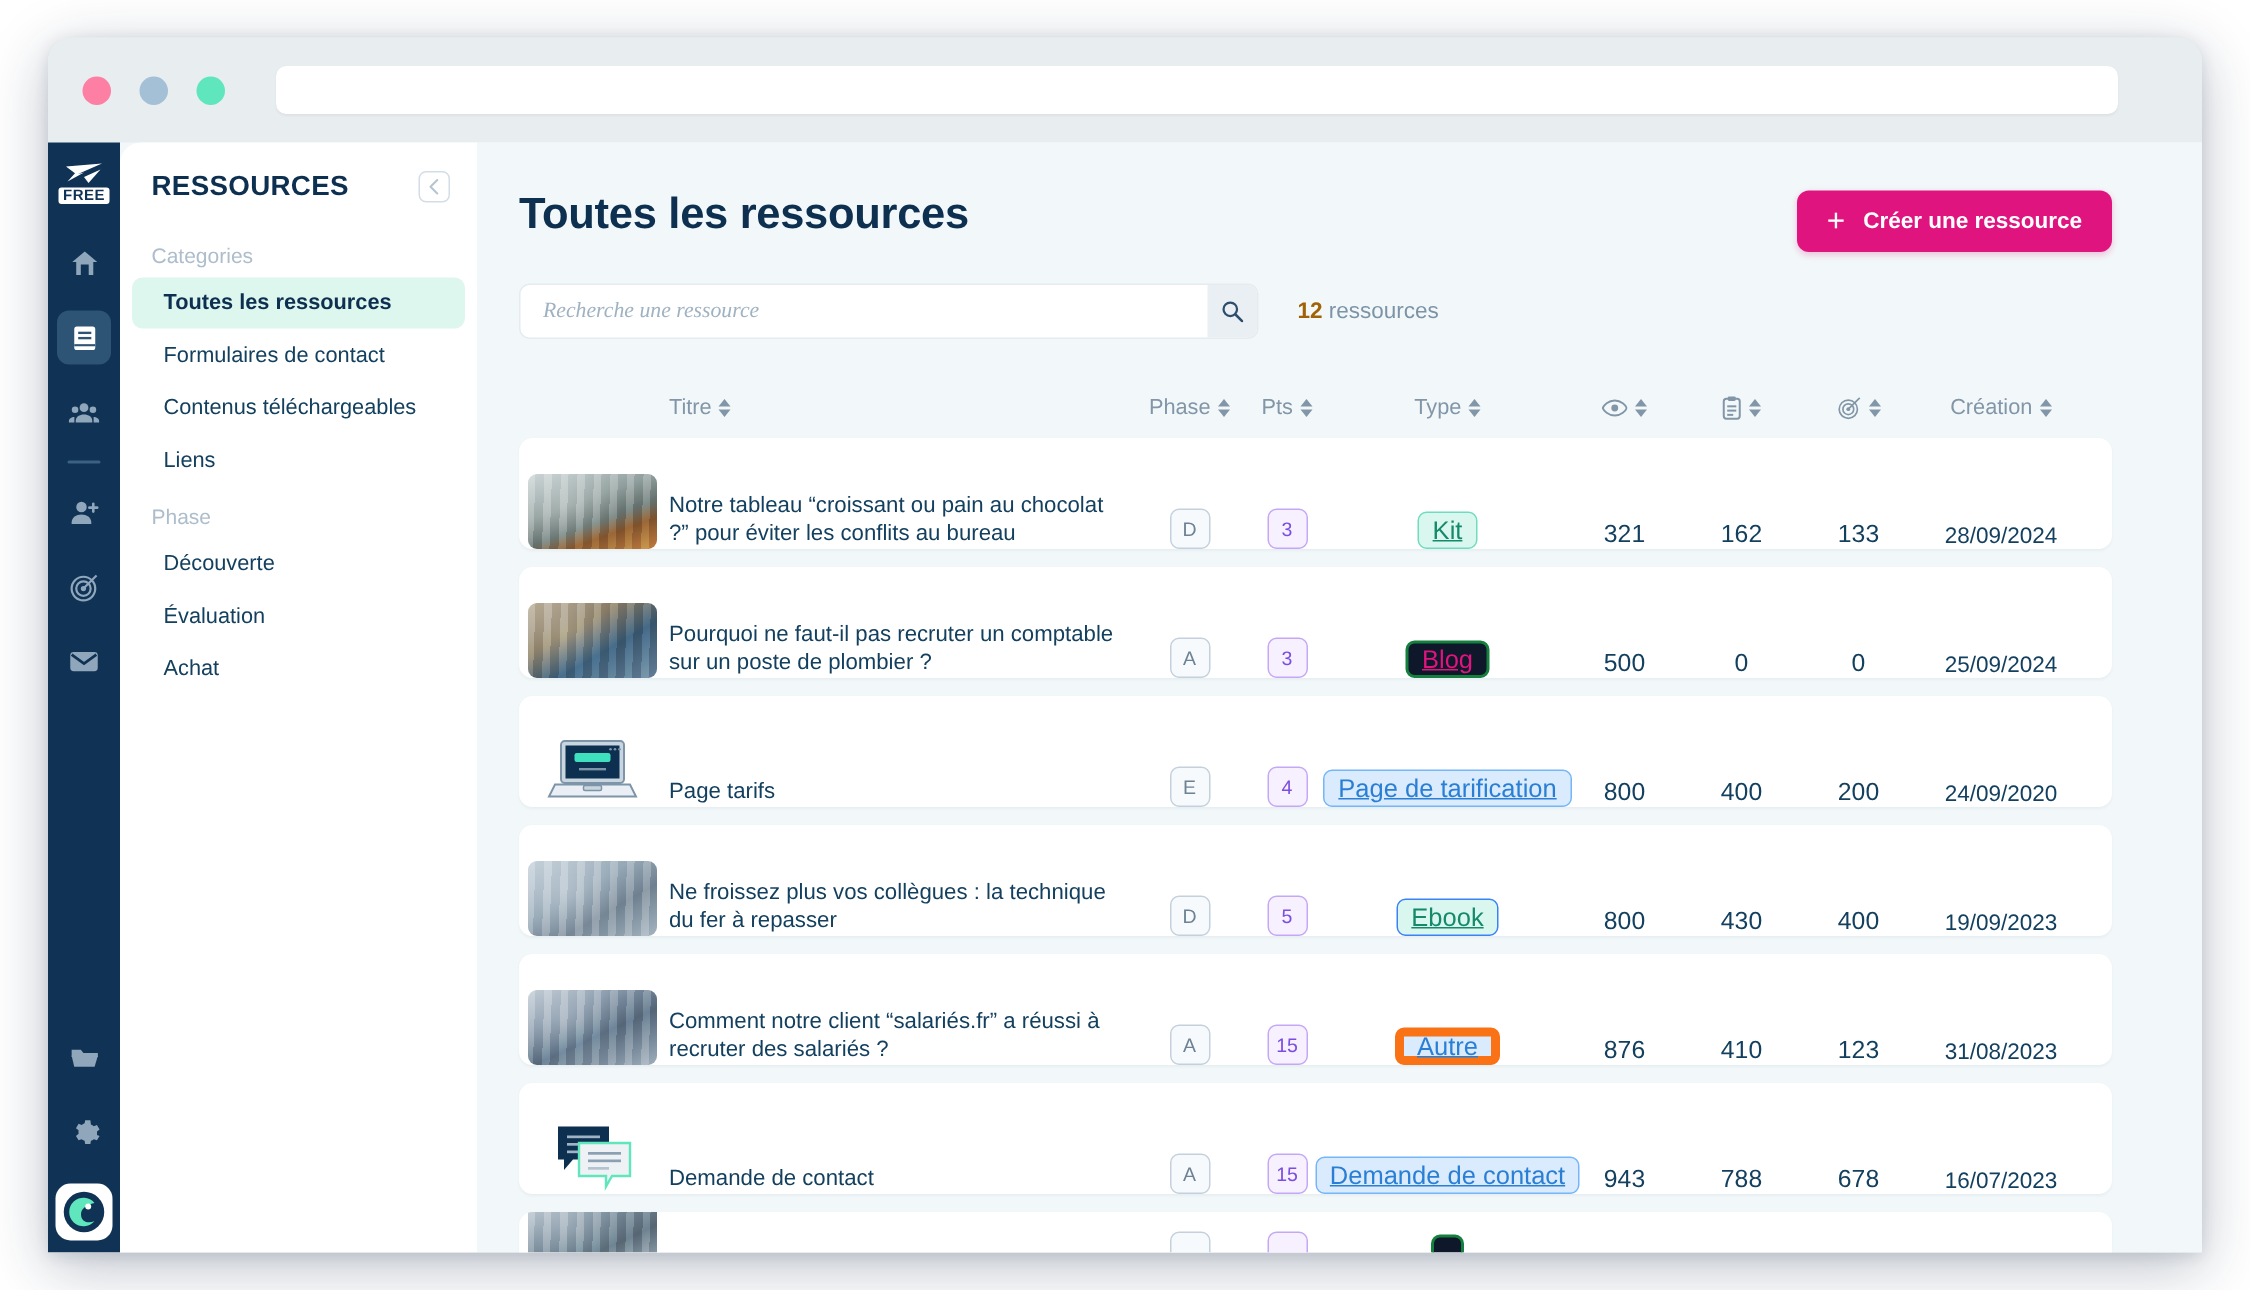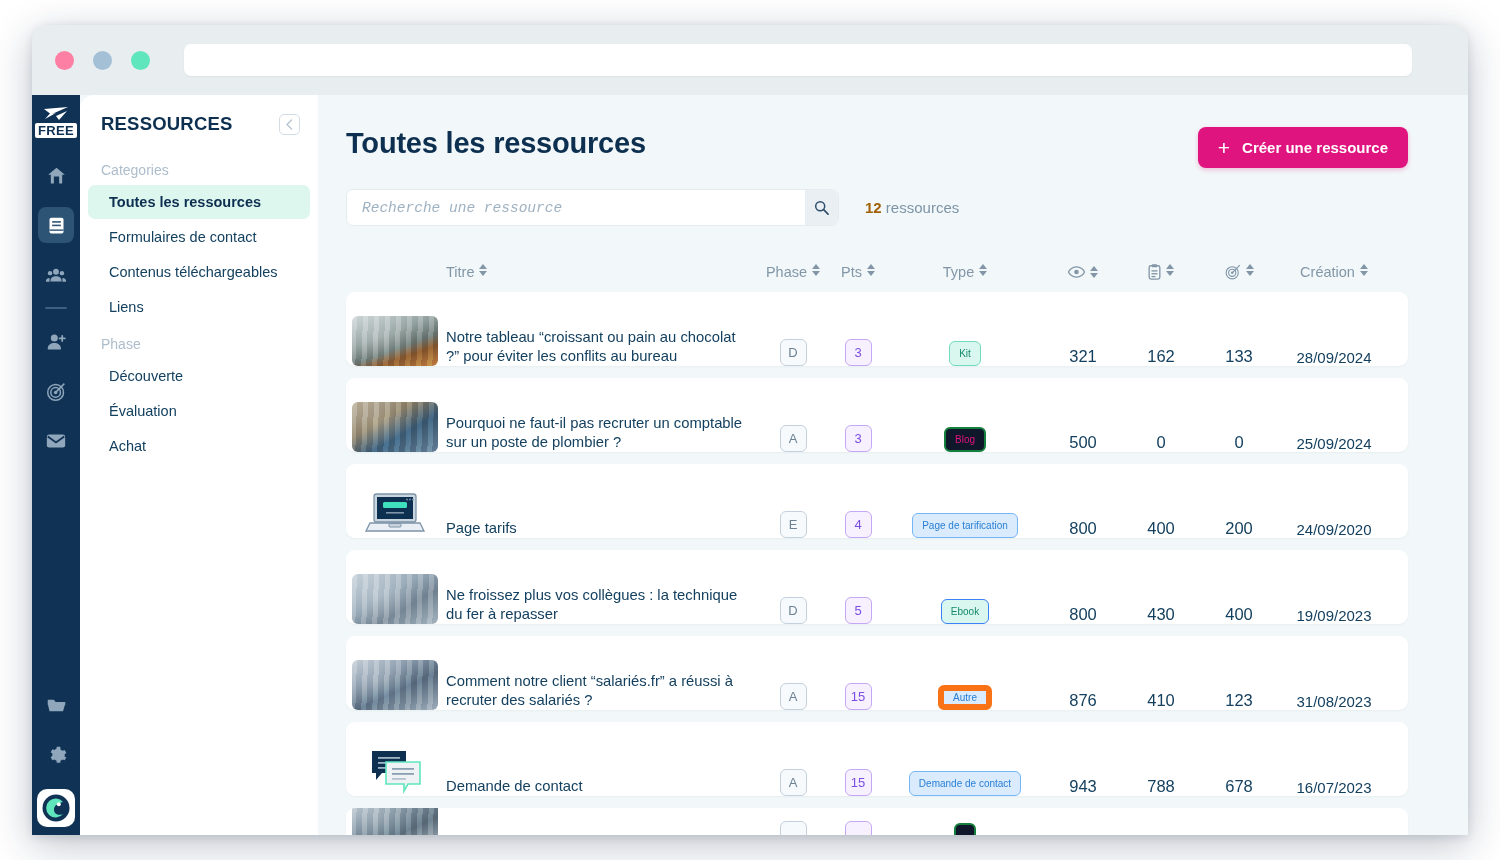--- a/index.html
+++ b/index.html
@@ -52,21 +52,21 @@
     background: #0f3255;
     display: flex; flex-direction: column; align-items: center;
     flex: 0 0 48px;
     position: relative;
   }
   .rail-logo {
     margin-top: 6px; width: 44px; height: 42px;
     display: flex; flex-direction: column; align-items: center; justify-content: center;
   }
   .free-tag {
-    background:#fff; color:#0f3255; font-size:13px; font-weight:bold;
+    background:#fff; color:#0f3255; font-size:10px; font-weight:bold;
     padding: 0 3px; border-radius: 2px; letter-spacing:.3px; margin-top:1px;
   }
   .rail-btn {
     width: 36px; height: 36px; margin-top: 14px;
     display: flex; align-items: center; justify-content: center;
     border-radius: 8px;
   }
   .rail-btn.active { background: #2d5375; }
   .rail-btn svg { fill: #8fa6bb; }
   .rail-btn.active svg { fill: #ffffff; }
@@ -127,36 +127,36 @@
   #create-btn .plus { font-size: 21px; font-weight: normal; line-height:1; }
 
   #search-row { display:flex; align-items:center; margin-top: 21px; gap: 26px; }
   #search-box {
     width: 493px; height: 37px; background:#fff; border-radius:7px;
     border:1px solid #e4ecef; display:flex; align-items:center; overflow:hidden;
   }
   #search-input {
     flex:1; border:none; outline:none; height:100%;
     padding: 0 15px; font-size: 14.5px; font-style: italic; color:#8fa3b5;
-    font-family:Liberation Mono, monospace; background:transparent;
+    font-family:Liberation Serif, serif; background:transparent;
   }
   #search-input::placeholder { color:#9fb2c2; font-style: italic; }
   #search-btn {
     width: 33px; height: 37px; background:#e9eff3;
     display:flex; align-items:center; justify-content:center; border:none;
   }
   #result-count { font-size: 15px; color:#7d93a6; }
   #result-count b { color:#a16207; }
 
   
   #table-head {
     display:flex; align-items:center; height: 40px;
     margin-top: 26px; font-size: 14.5px; color:#8296a8;
   }
-  .th { display:flex; gap:5px; }
+  .th { display:flex; align-items:center; gap:5px; }
   .sorter { display:flex; flex-direction:column; gap:2px; }
   .sorter i {
     display:block; width:0; height:0;
     border-left:4px solid transparent; border-right:4px solid transparent;
   }
   .sorter i.up { border-bottom:5px solid #8296a8; }
   .sorter i.dn { border-top:5px solid #8296a8; }
 
   
   .c-thumb  { width: 100px; flex:0 0 100px; }
@@ -189,22 +189,22 @@
     width: 27px; height: 27px; border:1px solid #c4d1dc; border-radius:6px;
     background:#f7fafc; color:#6d8294; font-size:13px;
     display:flex; align-items:center; justify-content:center;
   }
   .badge-pts {
     min-width: 27px; height: 27px; padding: 0 5px;
     border:1px solid #c5a8f5; border-radius:6px; background:#f6f0ff; color:#7b4de0;
     font-size:13px; display:flex; align-items:center; justify-content:center;
   }
   .badge-type {
-    height: 25px; padding: 0 9px; border-radius: 6px; font-size: 10px;
-    display:flex; align-items:center; justify-content:center; white-space:nowrap;
+    height: 25px; padding: 0 9px; border-radius: 6px; font-size: 17px;
+    display:flex; align-items:center; justify-content:center; white-space:nowrap;text-decoration:underline;
   }
   .t-kit   { background:#d9f7ee; border:1px solid #6fdcbd; color:#158a6b; }
   .t-blog  { background:#0f172a; border:2px solid #15803d; color:#e0147f; }
   .t-page  { background:#d9ebfd; border:1px solid #74b6f7; color:#2a7fd4; }
   .t-ebook { background:#d9f7ee; border:1px solid #3b82f6; color:#158a6b; }
   .t-autre { background:#d9ebfd; border:6px solid #f97316; color:#2a7fd4; }
   .t-demande { background:#d9ebfd; border:1px solid #74b6f7; color:#2a7fd4; }
   .num { font-size: 16.5px; color:#14405f; }
   .date { font-size: 15px; color:#14405f; }
 

